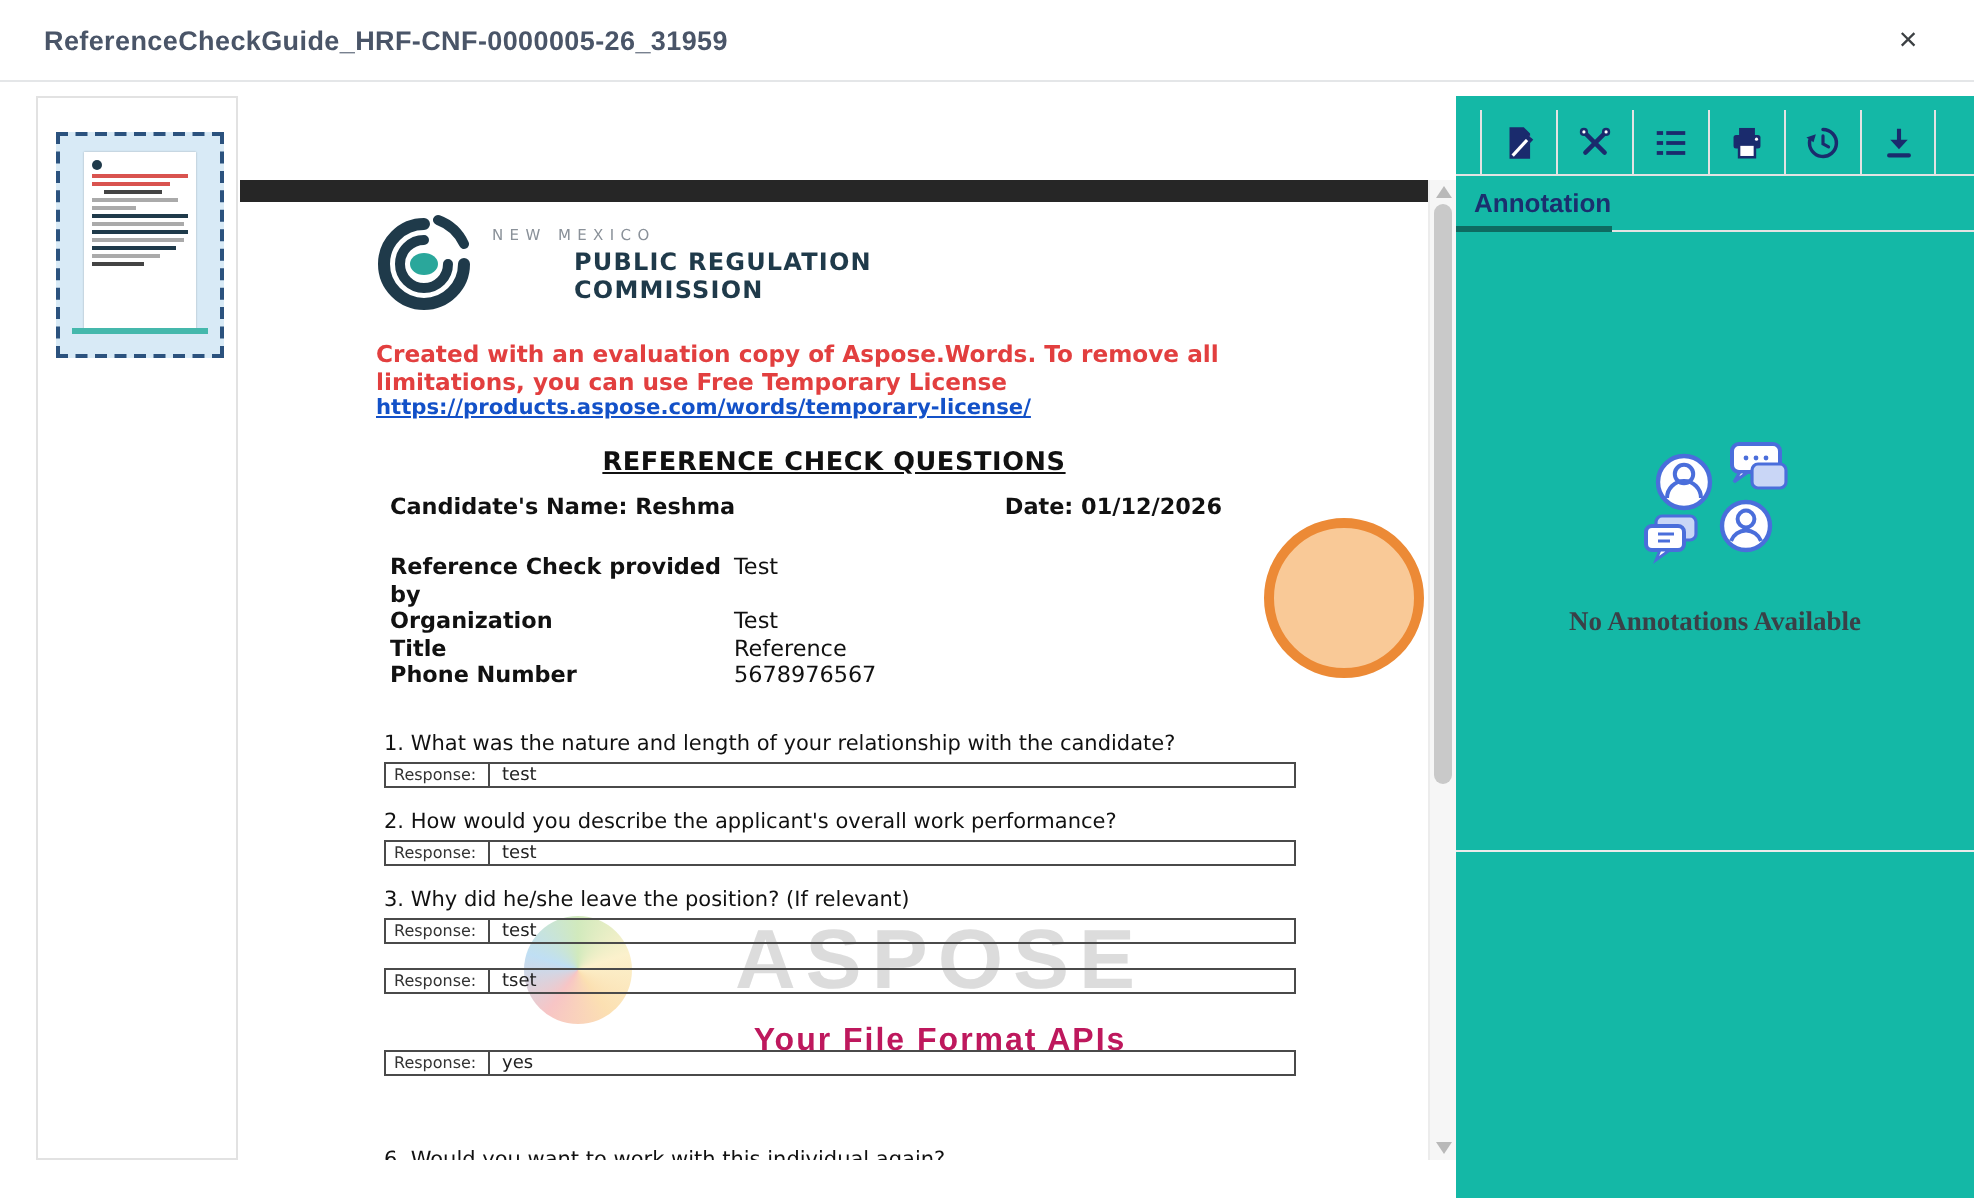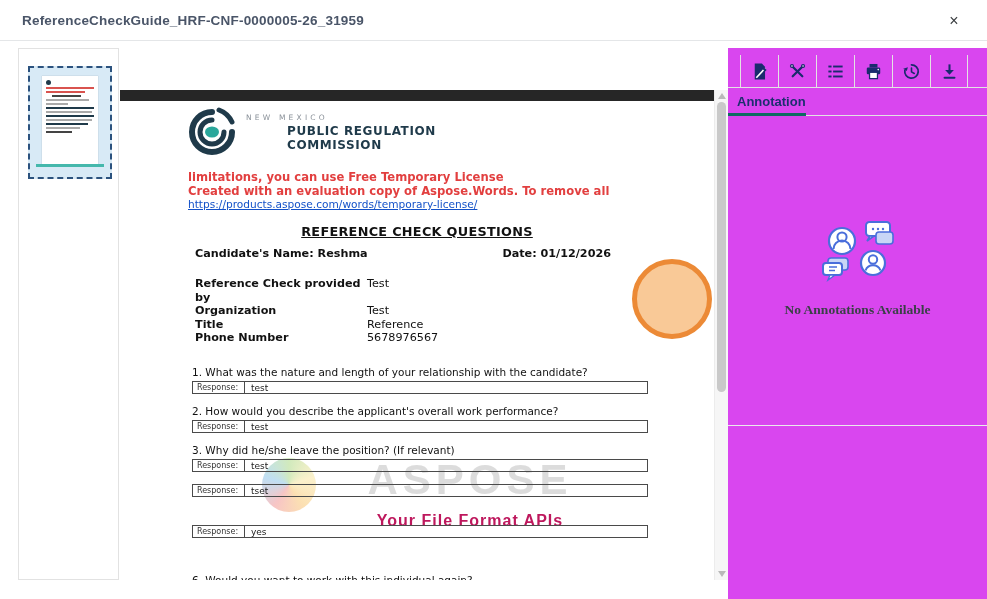--- a/index.html
+++ b/index.html
@@ -43,21 +43,21 @@
   .wm-sub { font-size:16px; color:#be185d; font-weight:bold; letter-spacing:1px; margin-top:2px; }
 
   .doc-content { position:absolute; inset:0; z-index:1; font-family:"DejaVu Sans", sans-serif; }
 
   .logo-row { position:absolute; left:68px; top:6px; display:flex; align-items:center; gap:10px; }
   .logo-text .l1 { font-size:7.5px; letter-spacing:3.2px; color:#8a9199; font-weight:normal; margin-bottom:2px;}
   .logo-text .l2, .logo-text .l3 { font-size:12px; font-weight:bold; color:#1f3a4a; letter-spacing:.6px; line-height:14px;margin-left:41px;}
 
   .notice { position:absolute; left:68px; top:70px; width:470px; color:#e23f3f;
             font-weight:bold; font-size:11.6px; line-height:13.5px; }
-  .license-link { position:absolute; left:68px; top:97px; font-size:10.6px; font-weight:normal;
+  .license-link { position:absolute; left:68px; top:97px; font-size:10.6px; font-weight:bold;
                   color:#1351c8; text-decoration:underline; cursor:pointer; }
 
   .doc-title { position:absolute; left:0; top:123px; width:594px; text-align:center;
                font-size:12.8px; font-weight:bold; color:#111; text-decoration:underline; letter-spacing:.3px;}
 
   .cand-row { position:absolute; left:75px; top:146px; width:416px; display:flex;
               justify-content:space-between; font-size:11.2px; font-weight:bold; color:#111; }
 
   .info-fields { position:absolute; left:75px; top:176px; width:470px; font-size:11.2px; color:#111; }
   .f-row { display:flex; line-height:13.6px; }
@@ -77,21 +77,21 @@
                background:#f6f6f6; border-left:1px solid #ececec; }
   .sb-up, .sb-down { position:absolute; left:3px; width:8px; height:6px; }
   .sb-up { top:3px; border-left:4px solid transparent; border-right:4px solid transparent;
            border-bottom:6px solid #b9b9b9; width:0; }
   .sb-down { bottom:3px; border-left:4px solid transparent; border-right:4px solid transparent;
              border-top:6px solid #b9b9b9; width:0; }
   .sb-thumb { position:absolute; left:2px; top:12px; width:9px; height:290px;
               background:#c9c9c9; border-radius:5px; }
 
   
-  .right-panel { position:absolute; left:728px; top:48px; width:259px; height:551px; background:#d946ef; }
+  .right-panel { position:absolute; left:728px; top:48px; width:259px; height:551px; background:#14b8a6; }
   .rp-toolbar { position:absolute; left:0; top:7px; width:259px; height:33px;
                 border-bottom:1px solid #e3e3e3; display:flex; padding-left:12px; }
   .tool-btn { width:38px; height:32px; display:flex; align-items:center; justify-content:center;
               border-left:1px solid #e3e3e3; cursor:pointer; }
   .tool-btn:last-child { border-right:1px solid #e3e3e3; }
   .tool-btn svg { display:block; }
 
   .tab-row { position:absolute; left:0; top:40px; width:259px; height:28px;
              border-bottom:1px solid #e3e3e3; }
   .tab-annotation { position:absolute; left:9px; top:6px; font-size:13px; font-weight:bold;
@@ -158,22 +158,22 @@
           <ellipse cx="24" cy="24" rx="7" ry="5.5" fill="#2aa79b"></ellipse>
         </svg>
         <div class="logo-text">
           <div class="l1">NEW MEXICO</div>
           <div class="l2">PUBLIC REGULATION</div>
           <div class="l3">COMMISSION</div>
         </div>
       </div>
 
       <div class="notice">
+        <div>Created with an evaluation copy of Aspose.Words. To remove all</div>
         <div>limitations, you can use Free Temporary License</div>
-        <div>Created with an evaluation copy of Aspose.Words. To remove all</div>
       </div>
       <div class="license-link">https://products.aspose.com/words/temporary-license/</div>
 
       <div class="doc-title">REFERENCE CHECK QUESTIONS</div>
 
       <div class="cand-row">
         <span>Candidate's Name: Reshma</span>
         <span>Date: 01/12/2026</span>
       </div>
 

